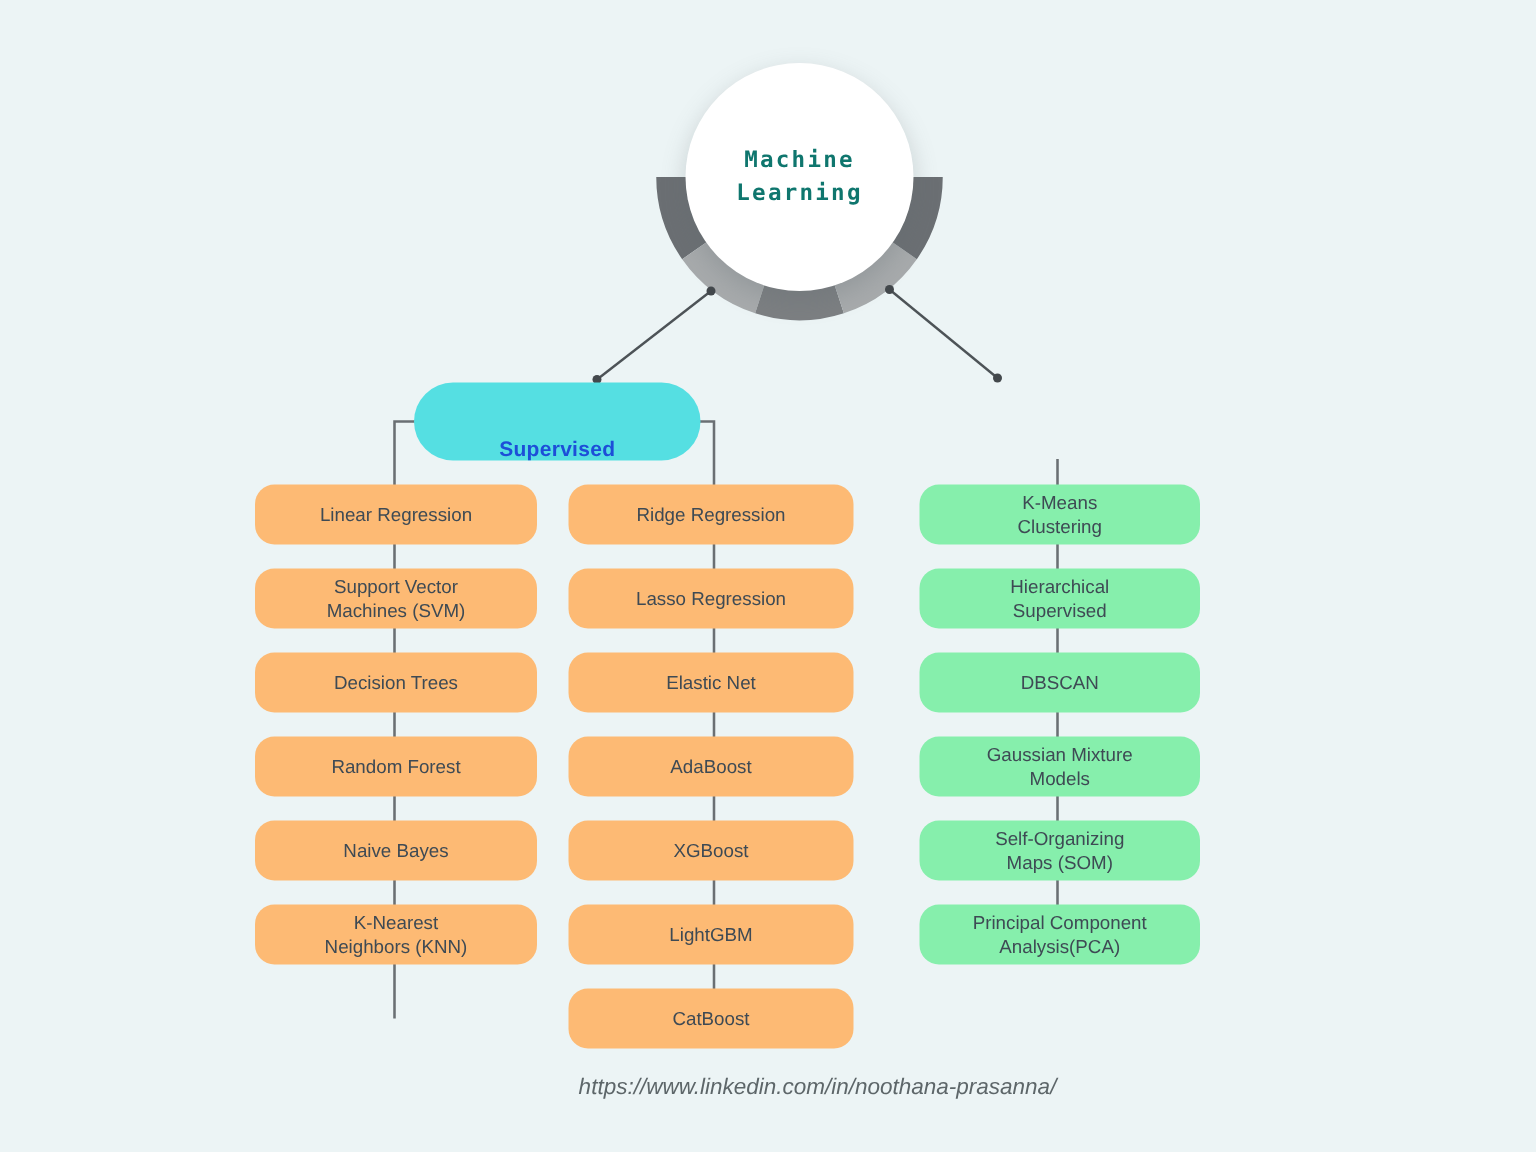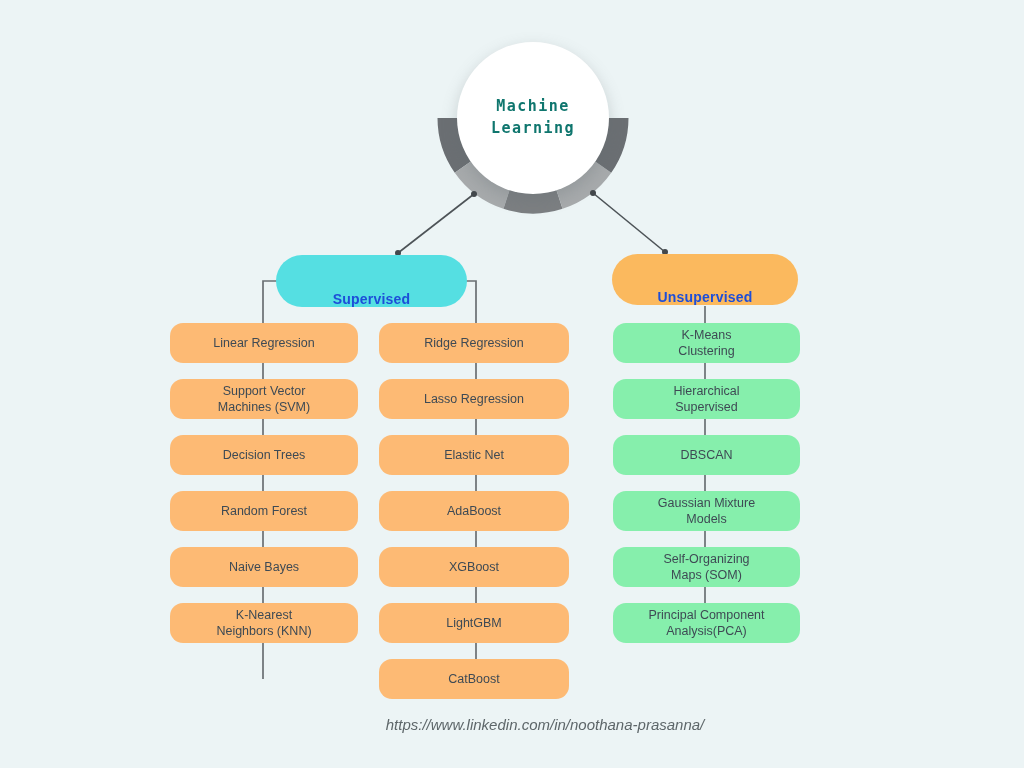--- a/index.html
+++ b/index.html
@@ -84,23 +84,20 @@
   </svg>
 
   <div class="hub-circle">
     <div class="hub-title">Machine
 Learning</div>
   </div>
 
   <div class="pill pill-supervised">
     <span>Supervised</span>
   </div>
-  <div class="pill pill-unsupervised">
-    <span>Unsupervised</span>
-  </div>
 
   <div class="column col-1">
     <div class="node node-cyan">
         <span class="node-label">Linear Regression</span>
       </div>
     <div class="node node-cyan">
         <span class="node-label">Support Vector
 Machines (SVM)</span>
       </div>
     <div class="node node-cyan">

